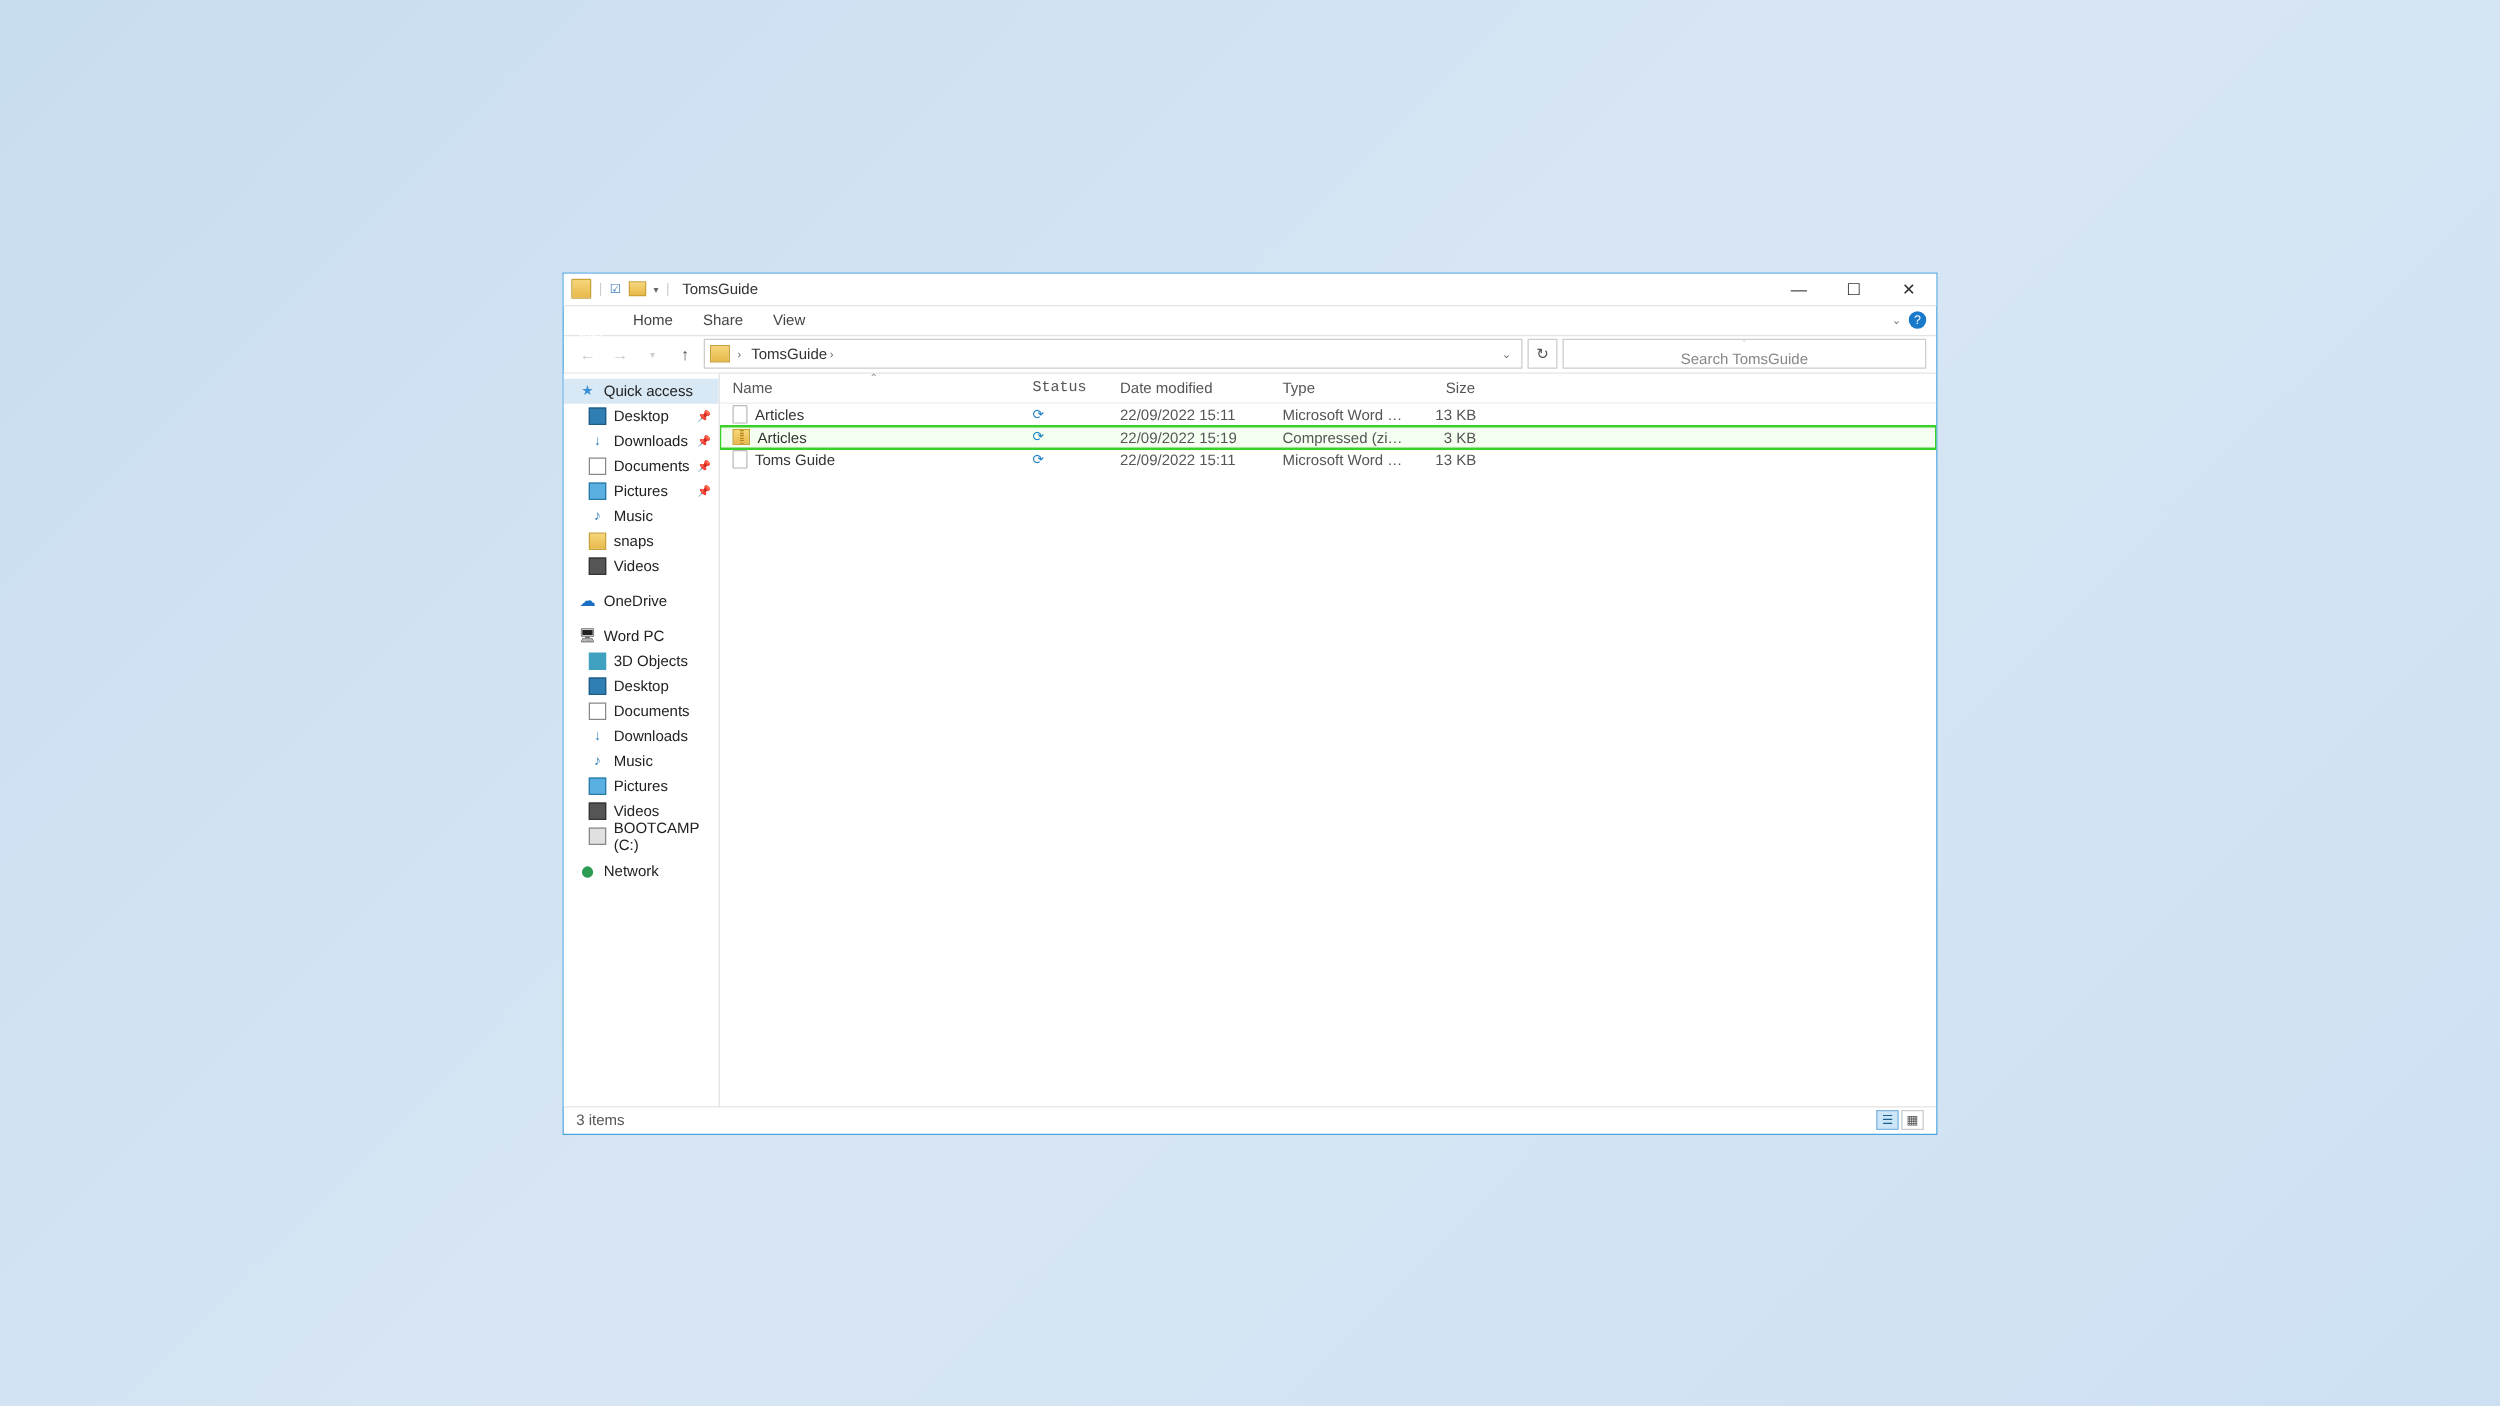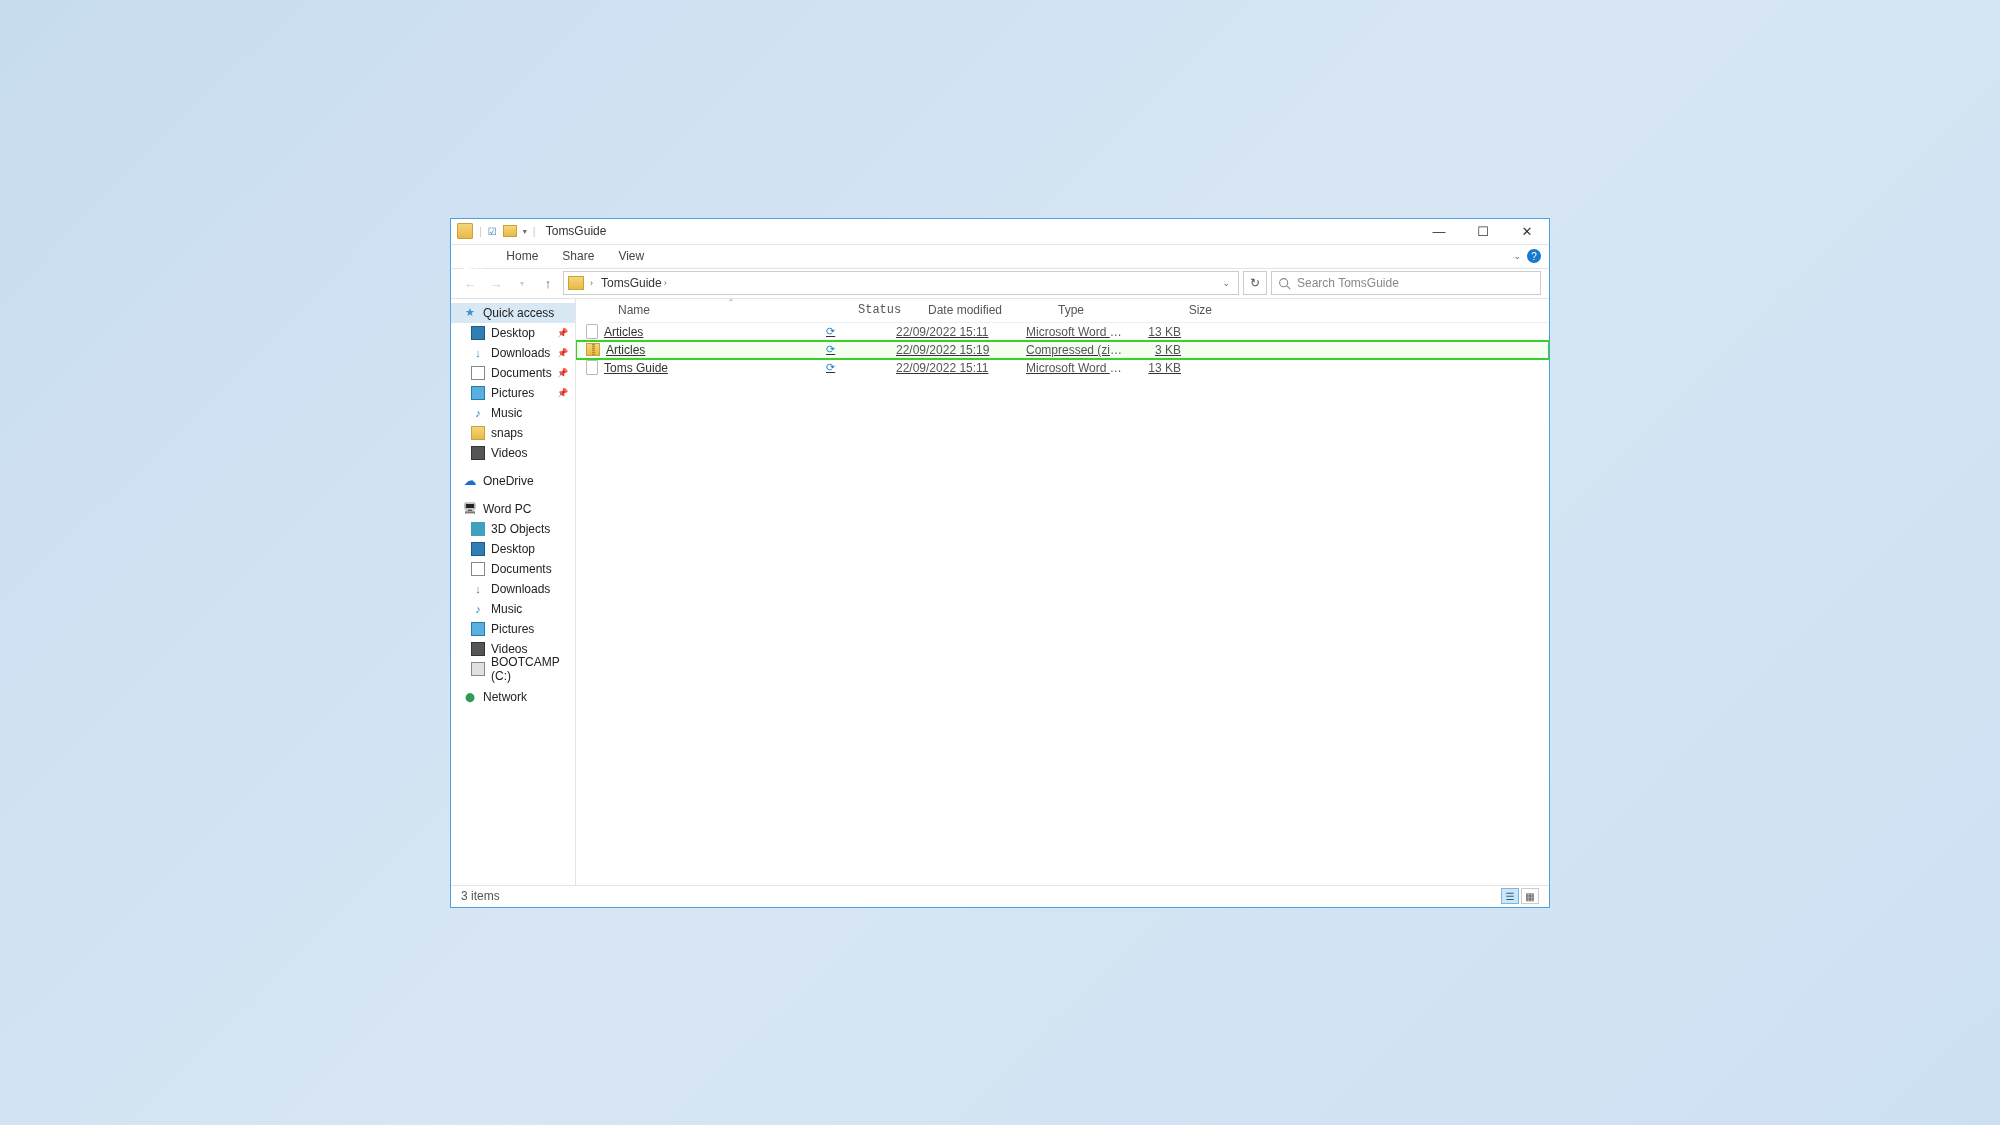--- a/index.html
+++ b/index.html
@@ -49,21 +49,21 @@
 .addrbar {
   flex: 1; height:24px; border:1px solid #ccc; display:flex; align-items:center; padding:0 4px; gap:4px;
 }
 .addr-icon { width:16px; height:14px; background: linear-gradient(#f6d67a,#e8b94a); border: 1px solid #c9a23a; }
 .crumb { color:#333; padding:0 2px; display:flex; align-items:center; gap:2px; }
 .crumb-sep { font-size:9px; color:#666; }
 .addr-spacer { flex:1; }
 .addr-dd { font-size:9px; color:#666; padding:0 4px; }
 .refresh { width:24px; height:24px; display:flex; align-items:center; justify-content:center; color:#555; border:1px solid #ccc; }
 .searchbox {
-  width: 270px; height:24px; border:1px solid #ccc; display:flex; align-items:center; padding:0 6px; gap:6px; color:#888;
+  width: 291px; height:24px; border:1px solid #ccc; display:flex; align-items:center; padding:0 6px; gap:6px; color:#888;flex-direction:column;
 }
 .searchbox svg { width:13px; height:13px; }
 .body { flex:1; display:flex; min-height:0; }
 .sidebar {
   width: 125px; border-right:1px solid #e4e4e4; overflow:hidden;
   background:#fff; padding-top:0;
 }
 .sb-group { padding: 4px 0; }
 .sb-item {
   height:20px; display:flex; align-items:center; gap:6px;
@@ -83,32 +83,32 @@
 .ico-vid { width:14px;height:11px;background:#555;border:1px solid #333; }
 .ico-cloud::before { content:"☁"; color:#1a6fc4; font-size:13px; }
 .ico-pc::before { content:"🖥"; font-size:11px; }
 .ico-3d { width:12px;height:12px;background:#3fa0c0; }
 .ico-drive { width:14px;height:10px;background:#e0e0e0;border:1px solid #888; }
 .ico-net::before { content:"⬤"; color:#2b9c52; font-size:9px; }
 .pin { position:absolute; right:6px; font-size:9px; color:#666; }
 .filearea { flex:1; display:flex; flex-direction:column; min-width:0; }
 .cols {
   height:24px; display:flex; align-items:center;
-  border-bottom:1px solid #eee; color:#555; font-size:12px;margin-left:32px;
+  border-bottom:1px solid #eee; color:#555; font-size:12px;
 }
 .col { padding-left:10px; display:flex; align-items:center; height:100%; border-right:1px solid transparent; }
 .col-name { width:240px; position:relative; }
 .col-name .sort { position:absolute; left:50%; top:-1px; font-size:8px; color:#888; }
 .col-status { width:70px;font-family:Liberation Mono, monospace; }
 .col-date { width:130px; }
 .col-type { width:110px; }
 .col-size { width:65px; text-align:right; padding-right:10px; justify-content:flex-end; }
 .rows { flex:1; overflow:auto; }
 .row {
-  height:18px; display:flex; align-items:center; font-size:12px; color:#333;text-decoration:underline;
+  height:18px; display:flex; align-items:center; font-size:12px; color:#333;
 }
 .row.hl { outline:2px solid #3ad02a; outline-offset:-1px; background:#f4fff2; }
 .c { padding-left:10px; overflow:hidden; white-space:nowrap; text-overflow:ellipsis; }
 .c-name { width:240px; display:flex; align-items:center; gap:6px; }
 .c-status { width:70px; color:#1b7fc2; display:flex; align-items:center; }
 .c-date { width:130px; color:#555; }
 .c-type { width:110px; color:#555; }
 .c-size { width:65px; text-align:right; padding-right:10px; color:#555; }
 .fico { width:14px; height:16px; display:flex; align-items:center; justify-content:center; flex-shrink:0; }
 .fico-doc { background:#fff; border:1px solid #bbb; border-radius:1px; height:15px; width:12px; }

